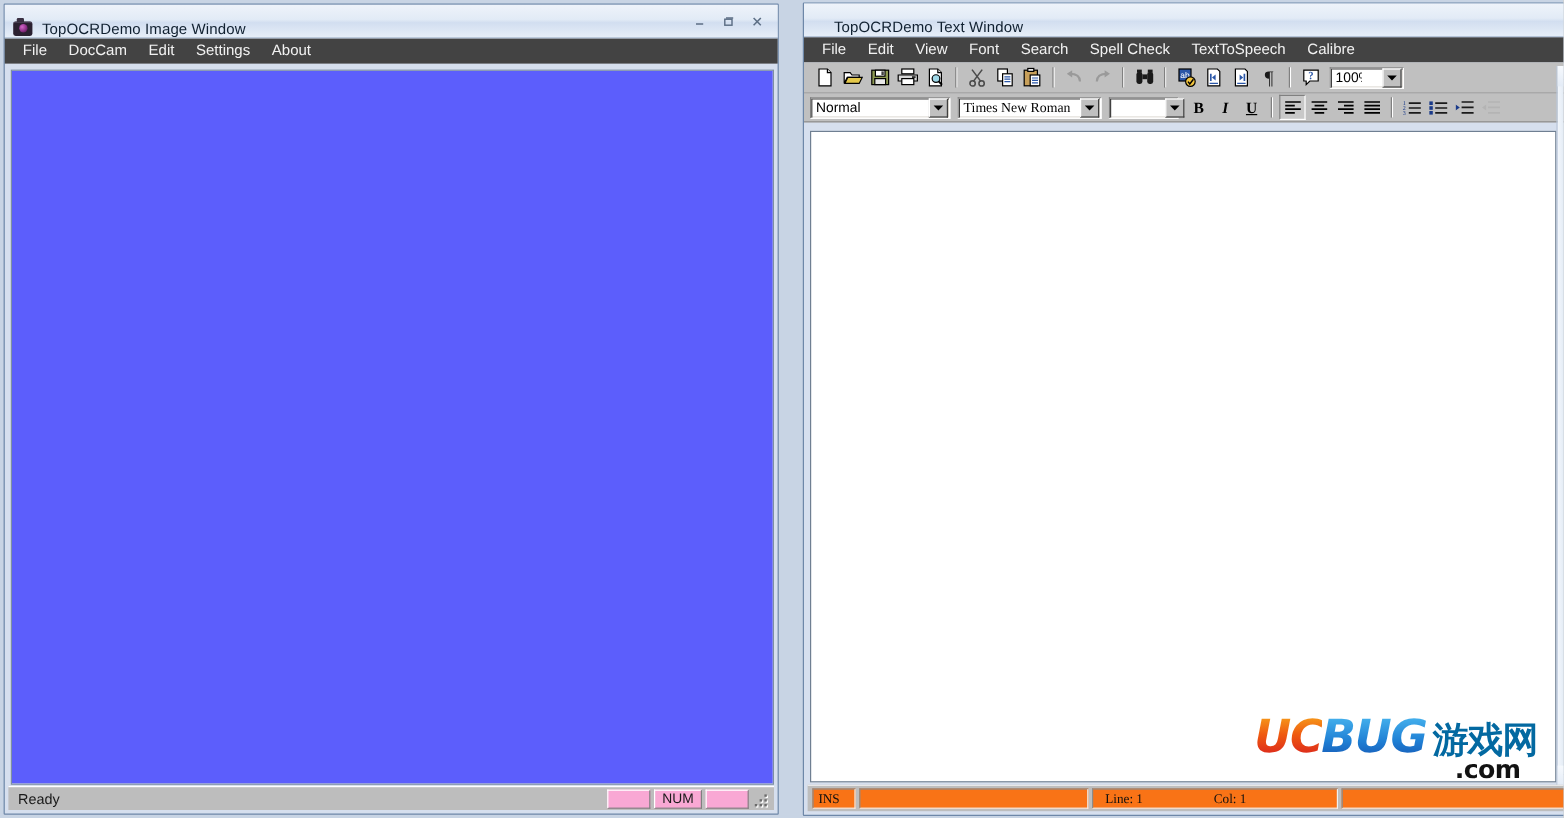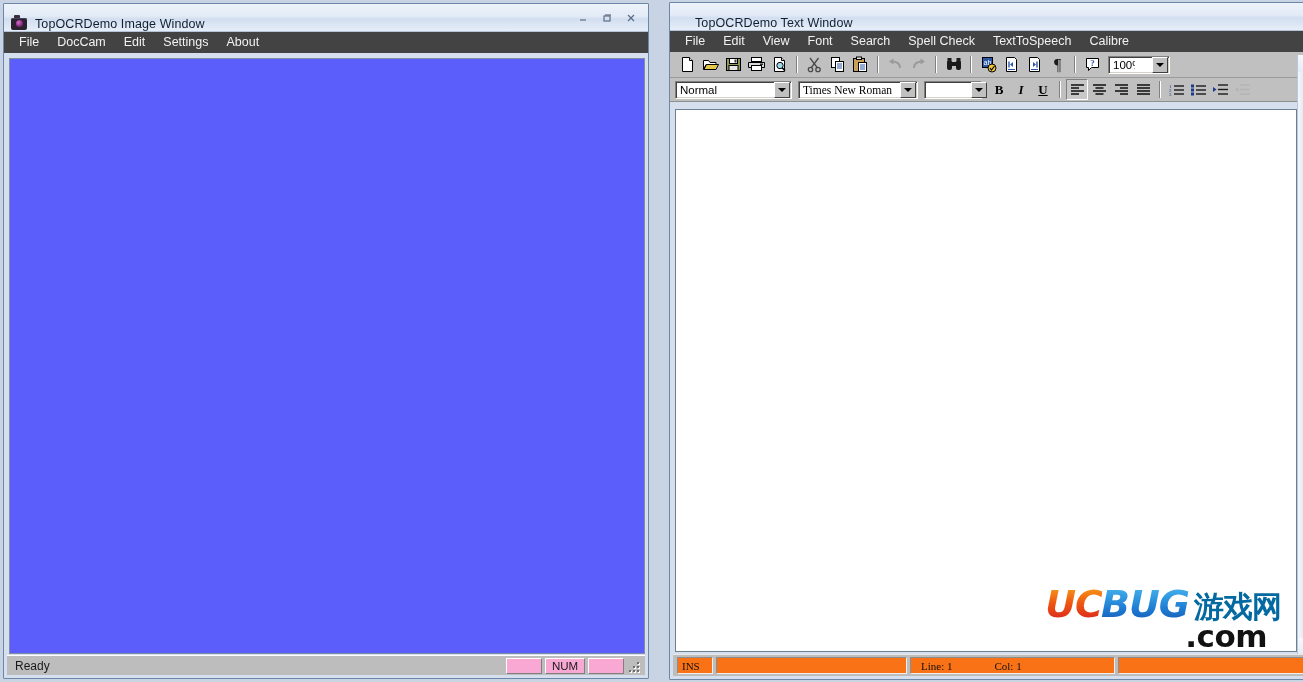--- a/index.html
+++ b/index.html
@@ -347,21 +347,21 @@
     font-family: "Liberation Serif", serif;
     color: #101010;
   }
   .tsb-ins { width: 36px; margin-left: 4px; padding-left: 4px; }
   .tsb-mid { flex: 1 1 auto; margin-left: 3px; }
   .tsb-linecol {
     width: 205px;
     margin-left: 3px;
     justify-content: flex-start;
     padding-left: 0;
-    gap: 0;
+    gap: 17px;
   }
   .tsb-linecol span { display:inline-block; }
   .tsb-line { padding-left: 10px; }
   .tsb-col  { padding-left: 42px; }
   .tsb-right { flex: 1 1 auto; margin-left: 3px; margin-right: 4px; }
 
   
   .watermark {
     position: absolute;
     right: 22px;
@@ -402,21 +402,21 @@
   }
   .wm-cn {
     font-size: 30px;
     font-weight: bold;
     color: #0369a1;
     font-family: "DejaVu Sans", sans-serif;
     margin-left: 5px;
     letter-spacing: -1px;
   }
   .wm-row2 {
-    font-size: 31px;
+    font-size: 21px;
     font-weight: bold;
     color: #121212;
     font-family: "DejaVu Sans", sans-serif;
     margin-top: -2px;
     margin-right: 14px;
     letter-spacing: -0.5px;
   }
 </style>
 </head>
 <body>

